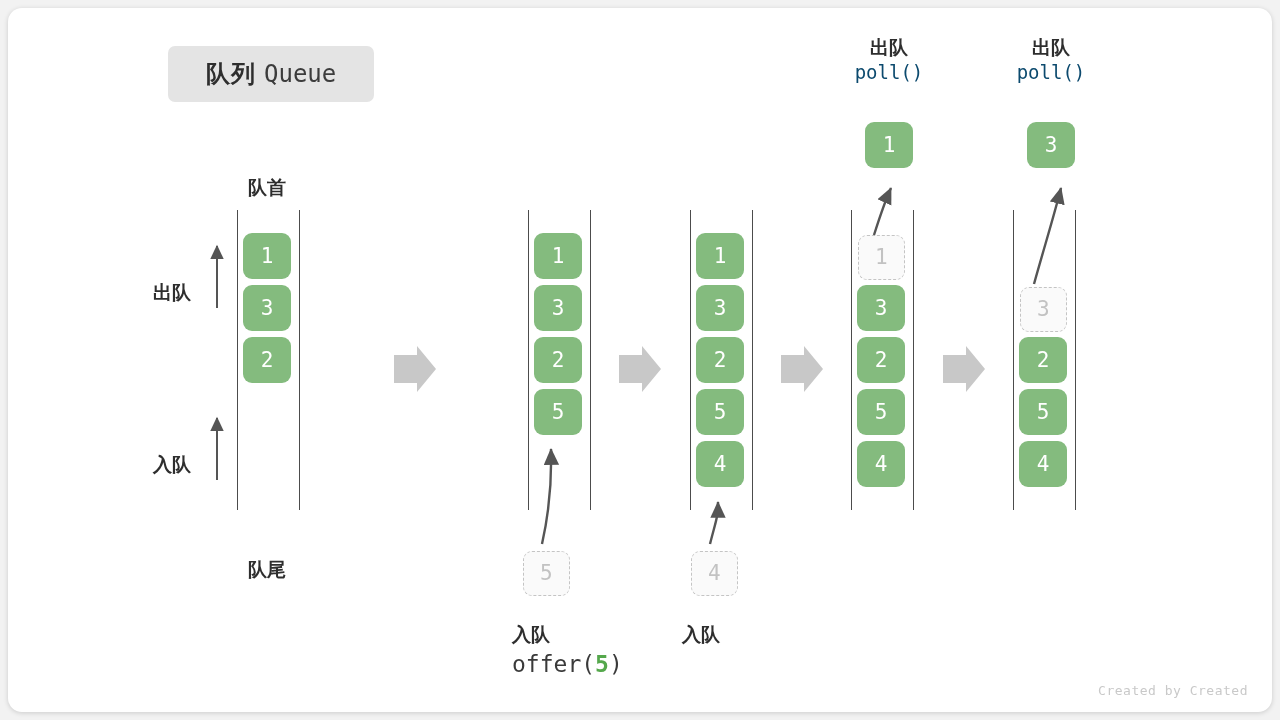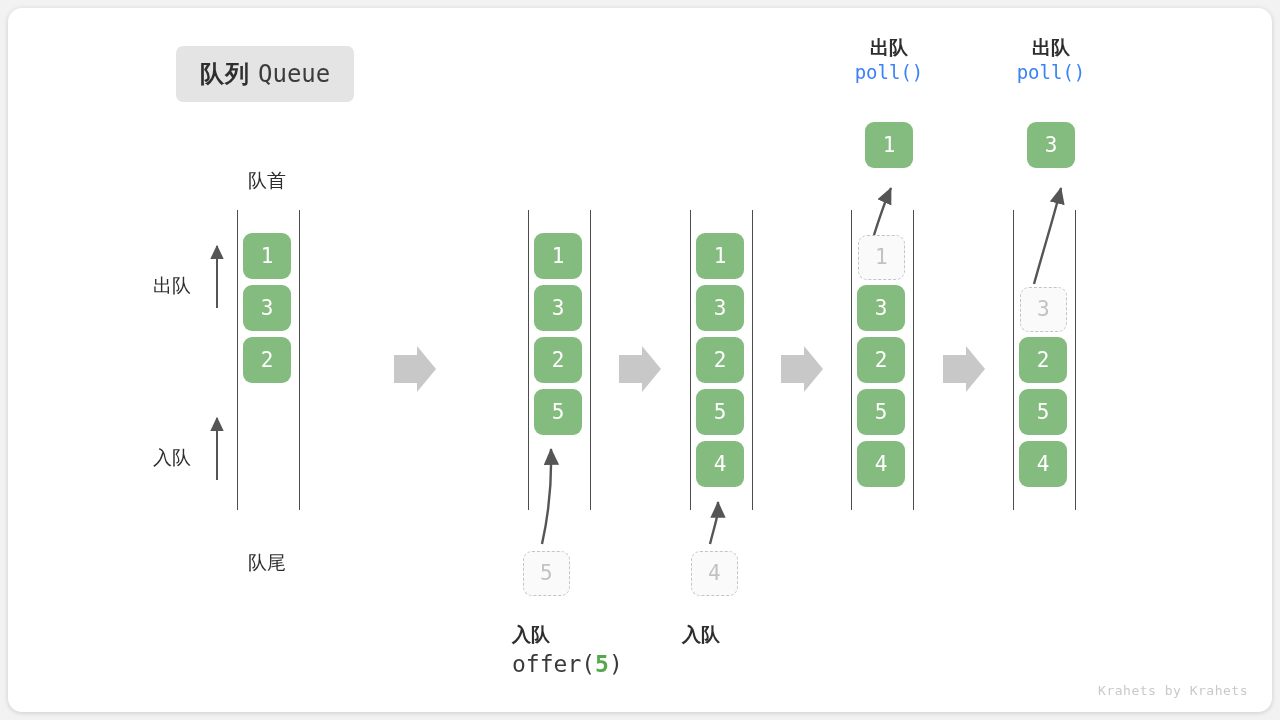--- a/index.html
+++ b/index.html
@@ -11,41 +11,42 @@
   }
   .card{
     position:absolute;left:8px;top:8px;width:1264px;height:704px;
     background:#ffffff;border-radius:14px;
     box-shadow:0 1px 5px rgba(0,0,0,0.16);
   }
   .stage{position:absolute;left:0;top:0;width:1264px;height:704px;}
 
   
   .title-badge{
-    position:absolute;left:168px;top:38px;
+    position:absolute;left:160px;top:38px;
     background:#e4e4e4;border-radius:7px;
-    padding:12px 24px;
+    padding:12px 38px;
     white-space:nowrap;
   }
   .title-cn{font-size:24px;font-weight:bold;color:#2e2e2e;letter-spacing:1px;}
   .title-en{font-size:24px;color:#3c3c3c;font-family:"DejaVu Sans Mono","Liberation Mono",monospace;margin-left:8px;}
 
   
   .lbl-cn{
-    position:absolute;font-size:19px;font-weight:normal;color:#2e2e2e;
+    position:absolute;font-size:19px;font-weight:bold;color:#2e2e2e;
     white-space:nowrap;
+    margin-top:7px;
   }
   .head-label{
     position:absolute;text-align:center;white-space:nowrap;
     font-size:19px;color:#2e2e2e;
   }
   .head-label .l1{font-weight:bold;display:block;line-height:1.25;}
   .head-label .l2{
     display:block;line-height:1.35;font-weight:normal;
-    font-family:"DejaVu Sans Mono","Liberation Mono",monospace;font-size:19px;color:#3b82f6;
+    font-family:"DejaVu Sans Mono","Liberation Mono",monospace;font-size:19px;color:#0c4a6e;
   }
 
   .op-label{
     position:absolute;text-align:center;white-space:nowrap;color:#2e2e2e;
   }
   .op-label .l1{display:block;font-size:19px;font-weight:bold;line-height:1.3;}
   .op-label .l2{
     display:block;font-size:23px;line-height:1.45;
     font-family:"DejaVu Sans Mono","Liberation Mono",monospace;color:#3a3a3a;
   }
@@ -188,15 +189,15 @@
 
       <g>
         <path d="M866,227 C873,205 877,193 883,180" fill="none" stroke="#555555" stroke-width="2.4" marker-end="url(#ah)"></path>
       </g>
 
       <g>
         <path d="M1026,276 C1036,240 1046,208 1053,180" fill="none" stroke="#555555" stroke-width="2.4" marker-end="url(#ah)"></path>
       </g>
     </svg>
 
-    <div class="credit">Krahets by Krahets</div>
+    <div class="credit">Created by Created</div>
   </div>
 </div>
 
 </body></html>

